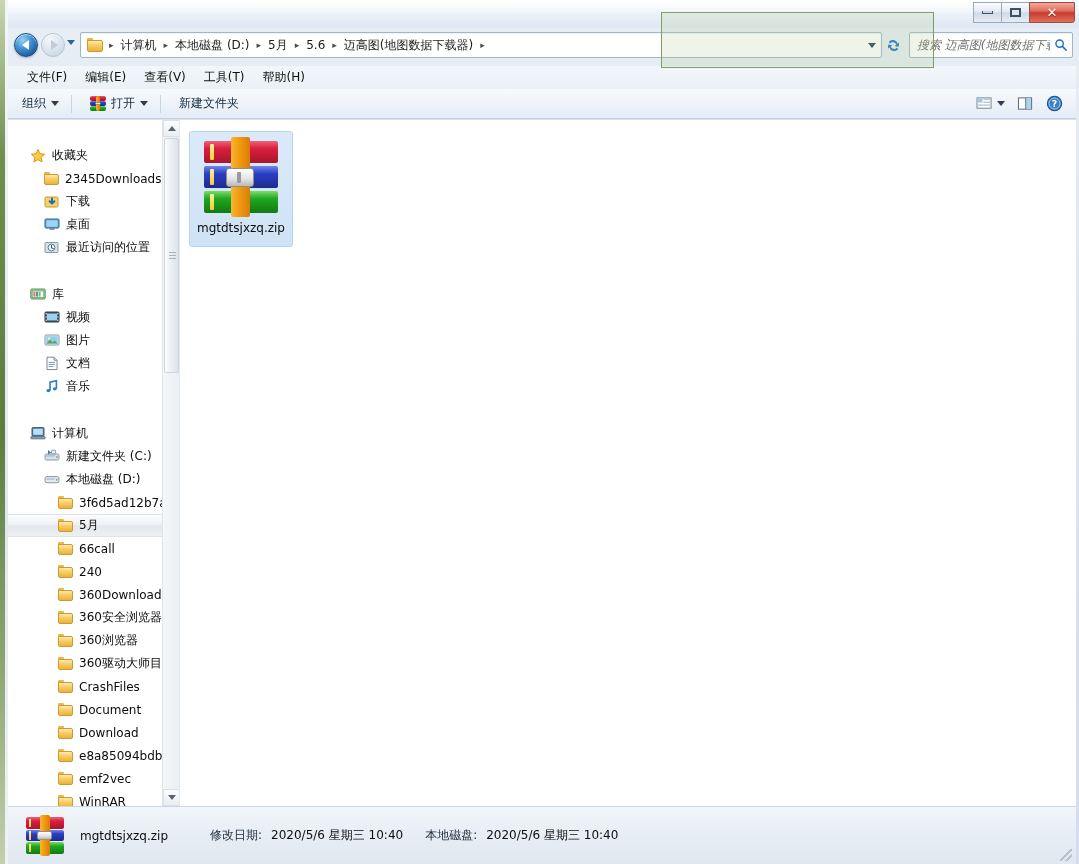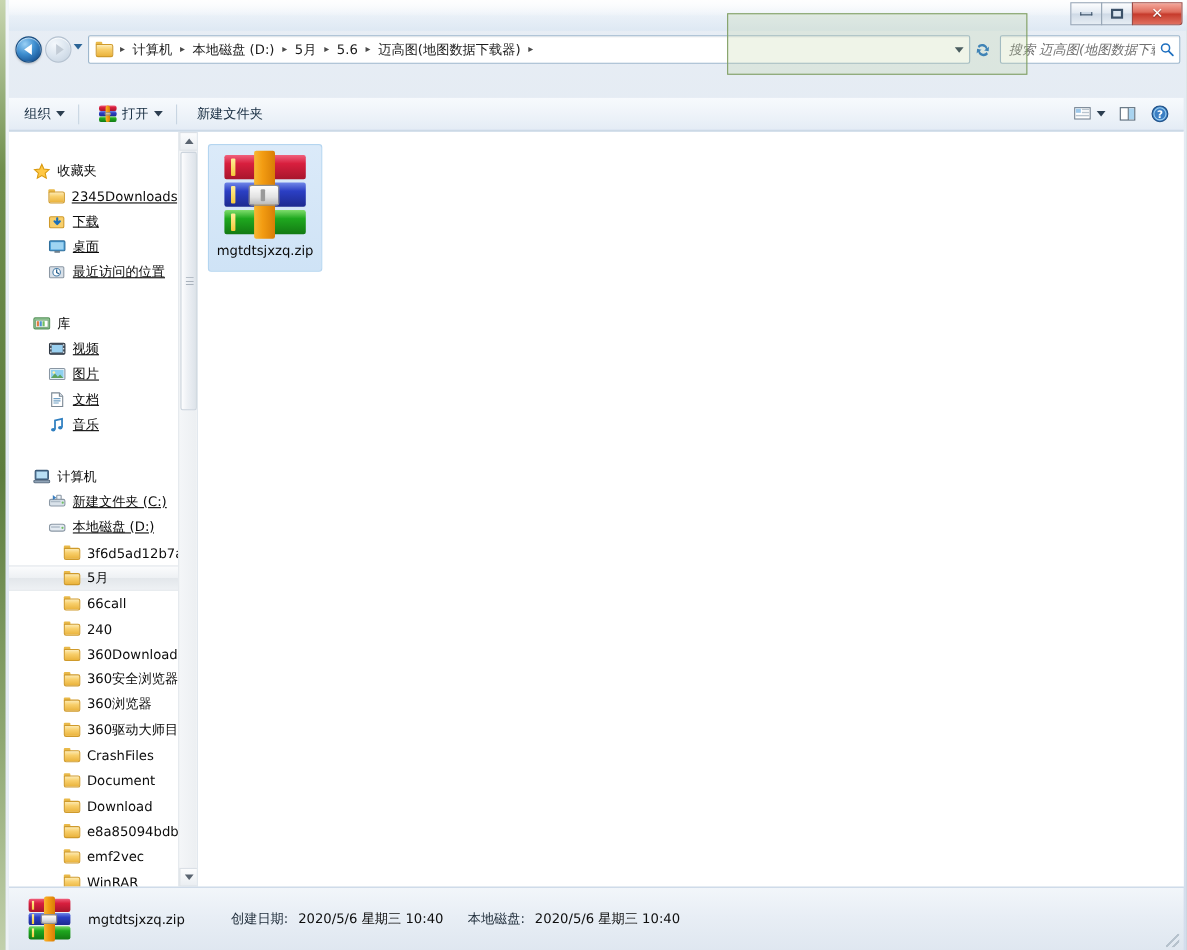--- a/index.html
+++ b/index.html
@@ -229,21 +229,21 @@
     overflow: hidden;
   }
   #sidebar-scrollarea { position: absolute; left:0; top:0; right: 17px; bottom: 0; overflow: hidden; }
   .nav-group { margin-top: 24px; }
   .nav-row {
     display: flex; align-items: center; height: 23px;
     padding-left: 6px; font-size: 12px; color: #0b0b0b; white-space: nowrap;
     overflow: hidden;
   }
   .nav-row.lvl0 { padding-left: 22px; font-weight: normal; }
-  .nav-row.lvl1 { padding-left: 36px; text-decoration: underline; }
+  .nav-row.lvl1 { padding-left: 36px; }
   .nav-row.lvl2 { padding-left: 50px; }
   .nav-row.selected {
     background: linear-gradient(180deg,#fbfcfd 0%,#eef1f4 48%,#e3e7eb 52%,#eef1f4 100%);
     border-top: 1px solid #dfe4e9; border-bottom: 1px solid #dfe4e9;
     height: 23px;
   }
   .nav-ico { width: 16px; height: 16px; margin-right: 6px; flex: none; position: relative; }
   .nav-label { overflow: hidden; text-overflow: clip; }
 
   
@@ -385,20 +385,27 @@
       <span class="ph">搜索 迈高图(地图数据下载器)</span>
       <span id="search-icon">
         <svg width="14" height="14" viewBox="0 0 16 16">
           <circle cx="6.4" cy="6.4" r="4.2" fill="none" stroke="#1e6fbf" stroke-width="1.6"></circle>
           <line x1="9.6" y1="9.6" x2="14" y2="14" stroke="#1e6fbf" stroke-width="1.8" stroke-linecap="round"></line>
         </svg>
       </span>
     </div>
   </div>
 
+  <div id="menubar">
+    <span class="menu-item">文件(F)</span>
+    <span class="menu-item">编辑(E)</span>
+    <span class="menu-item">查看(V)</span>
+    <span class="menu-item">工具(T)</span>
+    <span class="menu-item">帮助(H)</span>
+  </div>
 
   <div id="cmdbar">
     <span class="cmd-btn">
       <span>组织</span>
       <span class="caret-dn"></span>
     </span>
     <span class="cmd-sep"></span>
     <span class="cmd-btn">
       <span class="rar" style="width:16px;height:15px">
         <span class="bk r" style="top:0;height:31%"></span>
@@ -741,21 +748,21 @@
       <span class="spine" style="left:8%;top:39%;width:6%;height:22%"></span>
       <span class="spine" style="left:8%;top:72%;width:6%;height:22%"></span>
       <span class="belt" style="left:37%;width:25%"></span>
       <span class="buckle" style="left:30%;top:38%;width:38%;height:25%;border-radius:2px"></span>
     </span>
 
     <div id="status-lines">
       <div class="status-line">
         <span class="s-name">mgtdtsjxzq.zip</span>
         <span class="gap-lg"></span>
-        <span class="s-lbl">创建日期:</span>
+        <span class="s-lbl">修改日期:</span>
         <span class="gap-sm"></span>
         <span class="s-val">2020/5/6 星期三 10:40</span>
         <span class="gap-md"></span>
         <span class="s-lbl">本地磁盘:</span>
         <span class="gap-sm"></span>
         <span class="s-val">2020/5/6 星期三 10:40</span>
       </div>
     </div>
 
     <div id="grip"></div>

